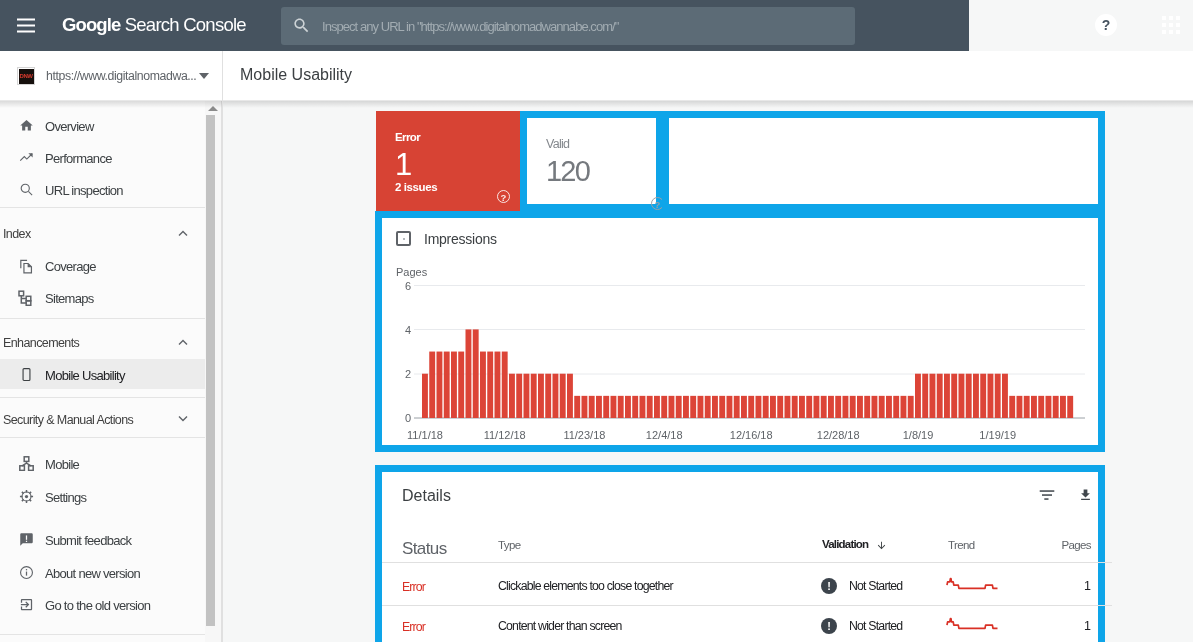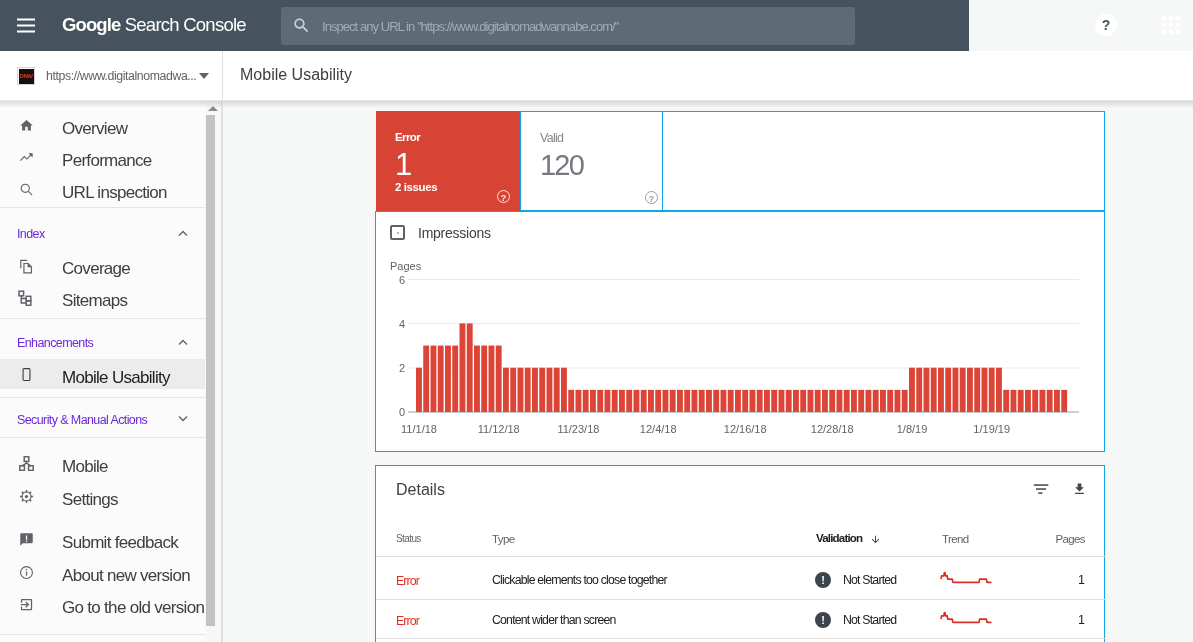--- a/index.html
+++ b/index.html
@@ -6,24 +6,24 @@
   font-family:"Liberation Sans", sans-serif; background:#f6f7f7; }
 .abs { position:absolute; }
 .topbar { left:0; top:0; width:969px; height:51px; background:#46535f; z-index:30; }
 .whiterow { left:0; top:51px; width:1193px; height:50px; background:#fff;
   border-bottom:1px solid #e8e8e8; z-index:20; }
 .hdrshadow { left:0; top:101px; width:1193px; height:7px;
   background:linear-gradient(to bottom, rgba(0,0,0,0.13), rgba(0,0,0,0)); z-index:19; }
 .sidebar { left:0; top:101px; width:222px; height:541px; background:#fbfbfb;
   border-right:1px solid #e0e0e0; z-index:10; }
 .sdivider { position:absolute; left:0; width:205px; height:1px; background:#e4e4e4; }
-.sitem { position:absolute; left:62px; font-size:17px; letter-spacing:-0.7px; color:#3c4043; white-space:nowrap; }
-.shead { position:absolute; left:17px; font-size:12.5px; letter-spacing:-0.6px; color:#6d28d9; white-space:nowrap; }
+.sitem { position:absolute; left:45px; font-size:13px; letter-spacing:-0.7px; color:#3c4043; white-space:nowrap; }
+.shead { position:absolute; left:3px; font-size:12.5px; letter-spacing:-0.6px; color:#404040; white-space:nowrap; }
 .sicon { position:absolute; left:19px; }
-.card { position:absolute; background:#fff; border:1px solid #0ea5e9; }
+.card { position:absolute; background:#fff; border:7px solid #0ea5e9; }
 .helpq { position:absolute; width:13px; height:13px; border-radius:50%;
   font-size:9.5px; font-weight:bold; text-align:center; line-height:13px; }
 </style></head>
 <body>
 
 <div class="abs topbar">
 
   <svg class="abs" style="left:16px;top:17px" width="20" height="18">
     <rect x="1" y="1.5" width="18" height="2" fill="#fff"></rect>
     <rect x="1" y="7.5" width="18" height="2" fill="#fff"></rect>
@@ -317,21 +317,21 @@
         <rect x="0.7" y="0.3" width="14.6" height="1.5"></rect>
         <rect x="3" y="4.3" width="10" height="1.5"></rect>
         <rect x="5.3" y="8.3" width="4.2" height="1.5"></rect>
       </g>
   </svg>
 
   <svg style="position:absolute;left:696px;top:15px" width="15" height="16" viewBox="0 0 24 24">
       <path fill="#40464c" d="M19 9h-4V3H9v6H5l7 7 7-7zM5 18v2h14v-2H5z"></path>
     </svg>
 
-  <div style="position:absolute;left:20px;top:67px;font-size:10px;letter-spacing:-0.6px;color:#5f6368;">Status</div>
+  <div style="position:absolute;left:20px;top:67px;font-size:17px;letter-spacing:-0.6px;color:#5f6368;">Status</div>
   <div style="position:absolute;left:116px;top:67px;font-size:11.5px;letter-spacing:-0.6px;color:#5f6368;">Type</div>
   <div style="position:absolute;left:440px;top:66px;font-size:11.5px;font-weight:bold;letter-spacing:-0.8px;color:#202124;">Validation</div>
   <svg style="position:absolute;left:494px;top:67.5px" width="11" height="11" viewBox="0 0 24 24">
       <path fill="#3c4043" d="M11 4v12.17l-5.59-5.58L4 12l8 8 8-8-1.41-1.41L13 16.17V4h-2z"></path>
     </svg>
   <div style="position:absolute;left:566px;top:67px;font-size:11.5px;letter-spacing:-0.6px;color:#5f6368;">Trend</div>
   <div style="position:absolute;left:659px;top:67px;width:50px;text-align:right;font-size:11.5px;letter-spacing:-0.6px;color:#5f6368;">Pages</div>
 
   <div style="position:absolute;left:0;top:90px;width:730px;height:1px;background:#e0e0e0;"></div>
 

